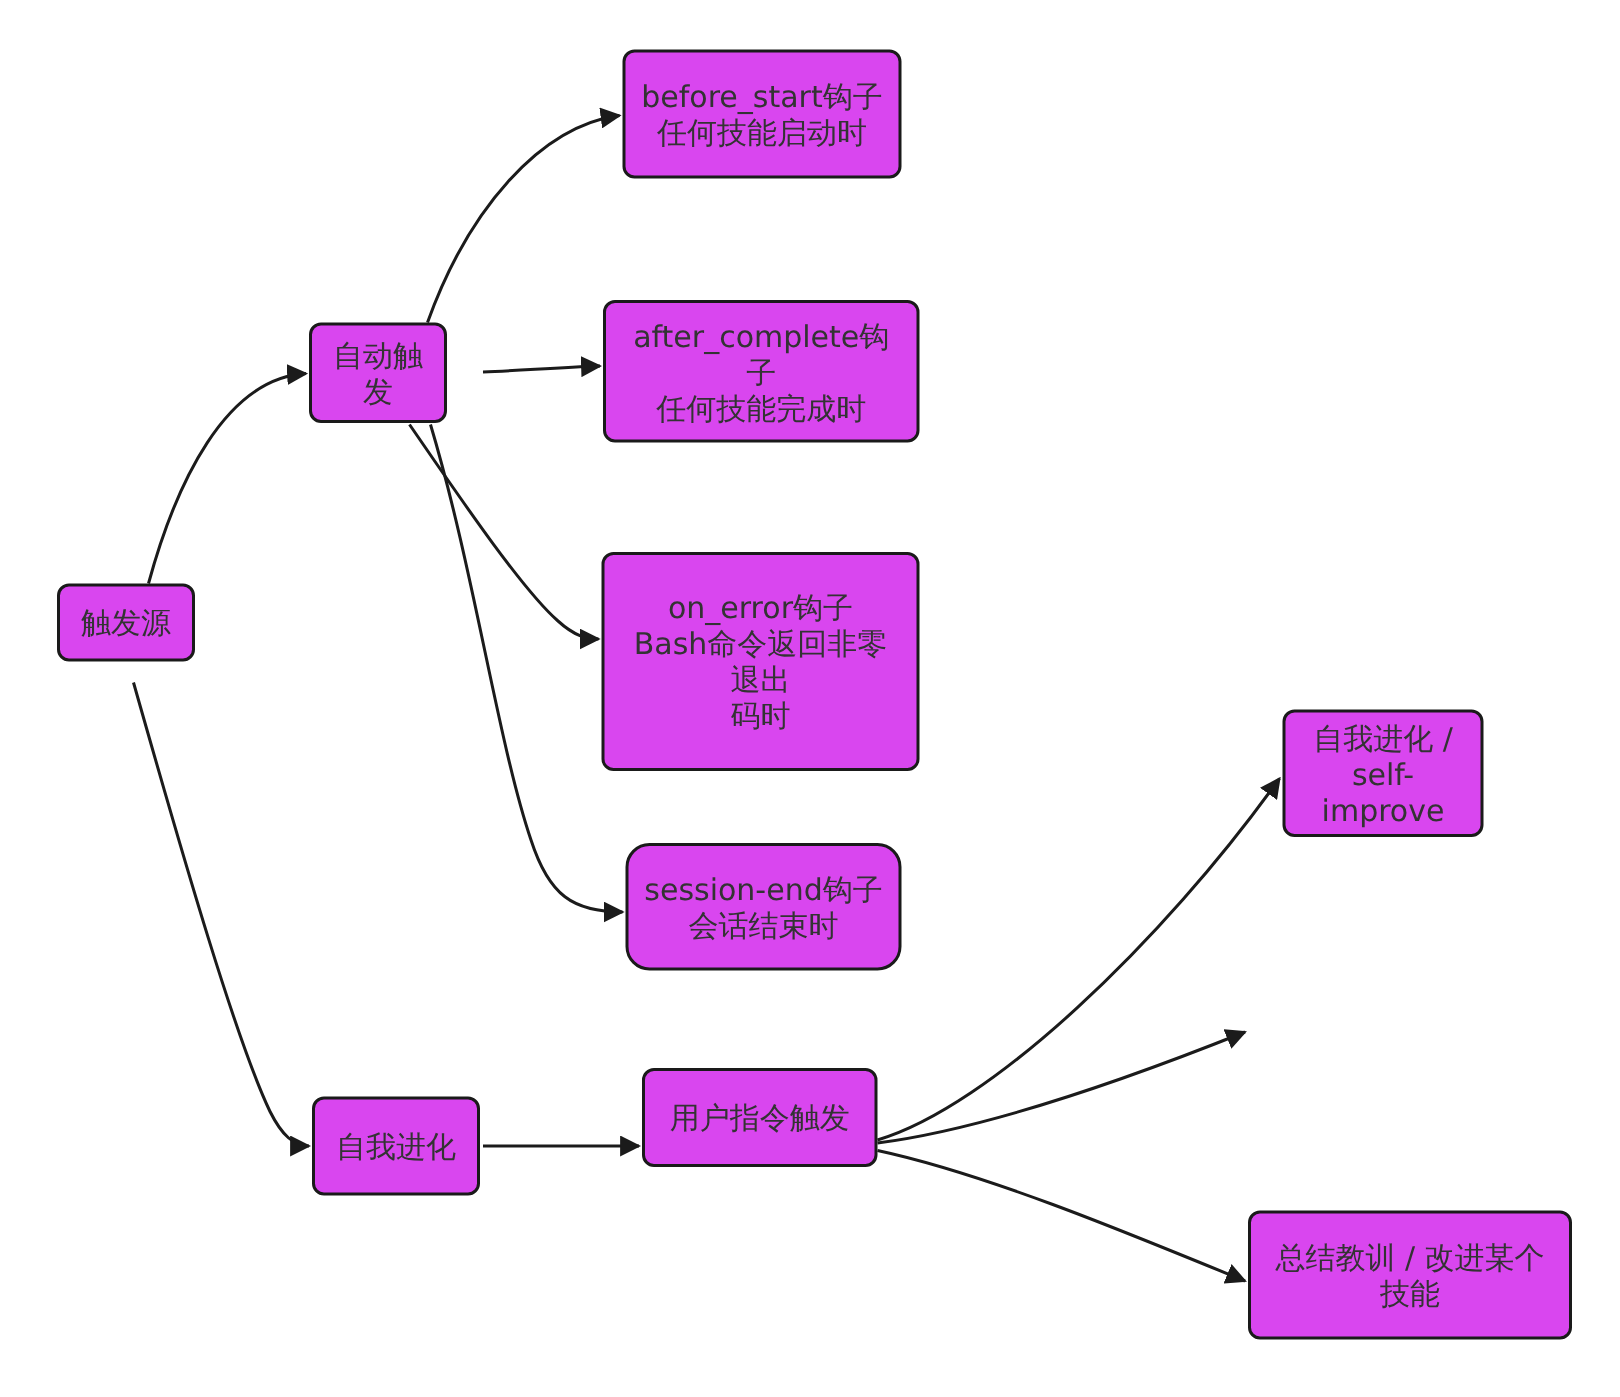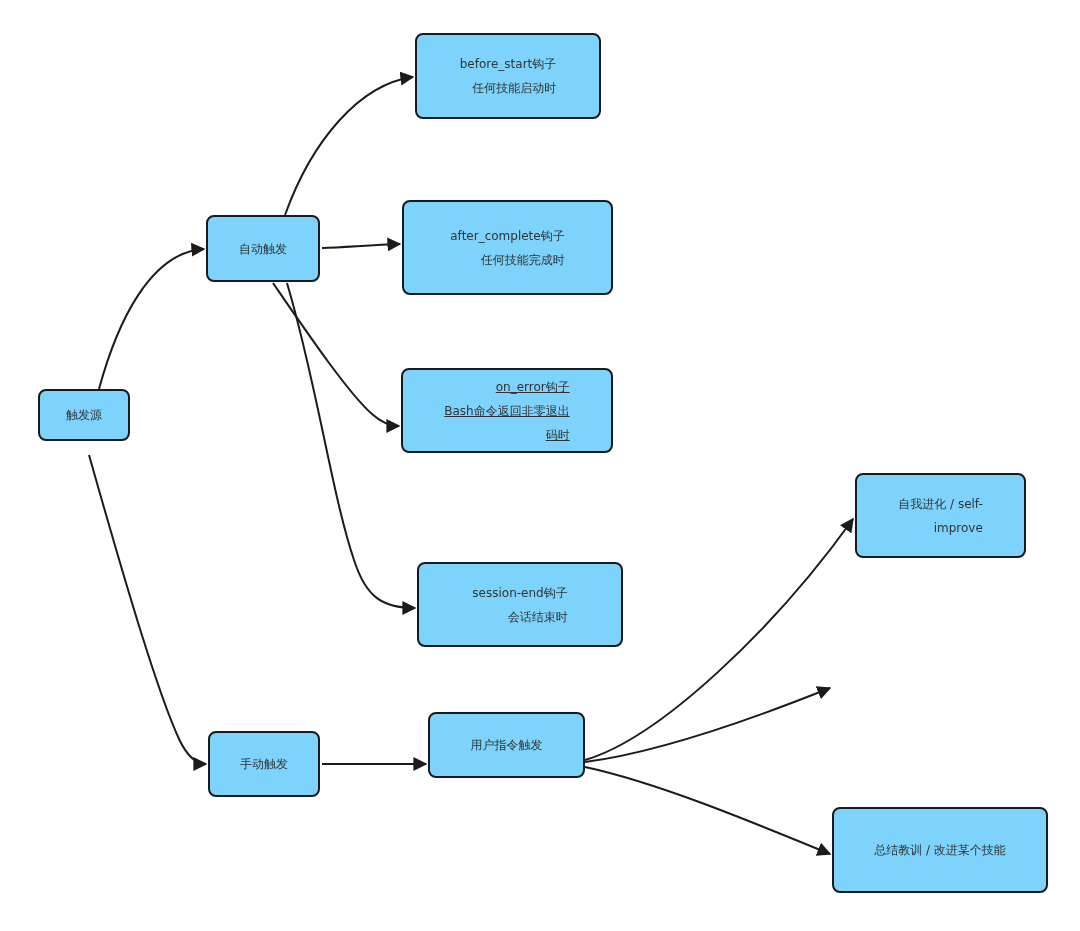--- a/index.html
+++ b/index.html
@@ -21,43 +21,43 @@
     width: 1080px; height: 931px;
   }
   .edges path.edge {
     fill: none;
     stroke: #1b1b1b;
     stroke-width: 2;
   }
   .node {
     position: absolute;
     box-sizing: border-box;
-    background: #7dd3fc;
+    background: #d946ef;
     border: 2px solid #1a1a1a;
     border-radius: 8px;
     color: #333333;
-    font-size: 12px;
+    font-size: 20px;
     line-height: 24px;
     display: flex;
     align-items: center;
     justify-content: center;
-    text-align: right;
+    text-align: center;
     white-space: pre-line;
     padding: 4px 10px;
   }
   
   .n-trigger-source   { left: 38px;  top: 389px; width: 92px;  height: 52px; }
-  .n-auto-trigger     { left: 206px; top: 215px; width: 114px; height: 67px; }
+  .n-auto-trigger     { left: 206px; top: 215px; width: 92px; height: 67px; }
   .n-manual-trigger   { left: 208px; top: 731px; width: 112px; height: 66px; }
   .n-before-start     { left: 415px; top: 33px;  width: 186px; height: 86px; }
   .n-after-complete   { left: 402px; top: 200px; width: 211px; height: 95px; }
-  .n-on-error         { left: 401px; top: 368px; width: 212px; height: 85px; text-decoration: underline; }
-  .n-session-end      { left: 417px; top: 562px; width: 206px; height: 85px; }
+  .n-on-error         { left: 401px; top: 368px; width: 212px; height: 146px; }
+  .n-session-end      { left: 417px; top: 562px; width: 184px; height: 85px; border-radius: 16px; }
   .n-user-command     { left: 428px; top: 712px; width: 157px; height: 66px; }
-  .n-self-improve     { left: 855px; top: 473px; width: 171px; height: 85px; }
+  .n-self-improve     { left: 855px; top: 473px; width: 134px; height: 85px; }
   .n-learn-experience { left: 832px; top: 642px; width: 216px; height: 86px; }
   .n-summarize        { left: 832px; top: 807px; width: 216px; height: 86px; }
 </style>
 </head>
 <body>
 
 <div class="canvas">
 
   <svg class="edges" viewBox="0 0 1080 931" xmlns="http://www.w3.org/2000/svg">
     <defs>
@@ -74,21 +74,21 @@
     <path class="edge" d="M 322 764 L 426 764" marker-end="url(#arrow)"></path>
     <path class="edge" d="M 585 760 C 660 738, 775 628, 853 519" marker-end="url(#arrow)"></path>
     <path class="edge" d="M 585 762 C 655 753, 745 722, 830 688" marker-end="url(#arrow)"></path>
     <path class="edge" d="M 585 767 C 655 782, 745 819, 830 854" marker-end="url(#arrow)"></path>
   </svg>
 
   <div class="node n-trigger-source">触发源</div>
 
   <div class="node n-auto-trigger">自动触发</div>
 
-  <div class="node n-manual-trigger">手动触发</div>
+  <div class="node n-manual-trigger">自我进化</div>
 
   <div class="node n-before-start">before_start钩子
 任何技能启动时</div>
 
   <div class="node n-after-complete">after_complete钩子
 任何技能完成时</div>
 
   <div class="node n-on-error">on_error钩子
 Bash命令返回非零退出
 码时</div>

